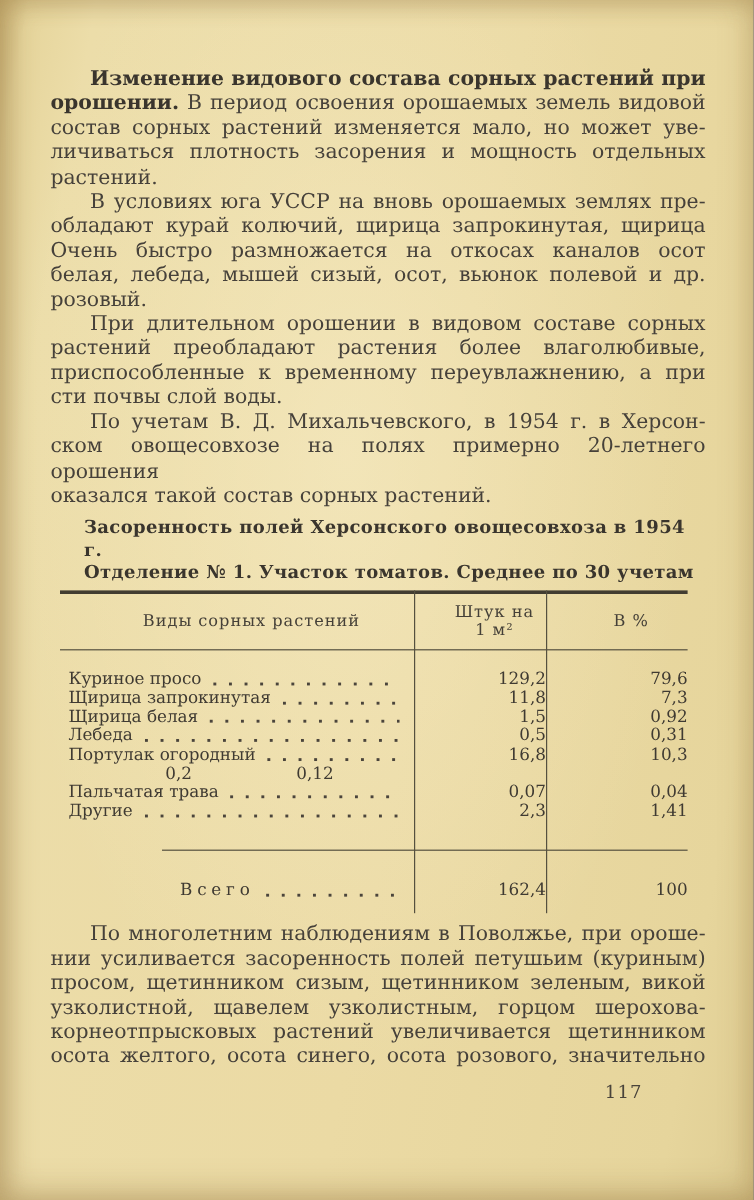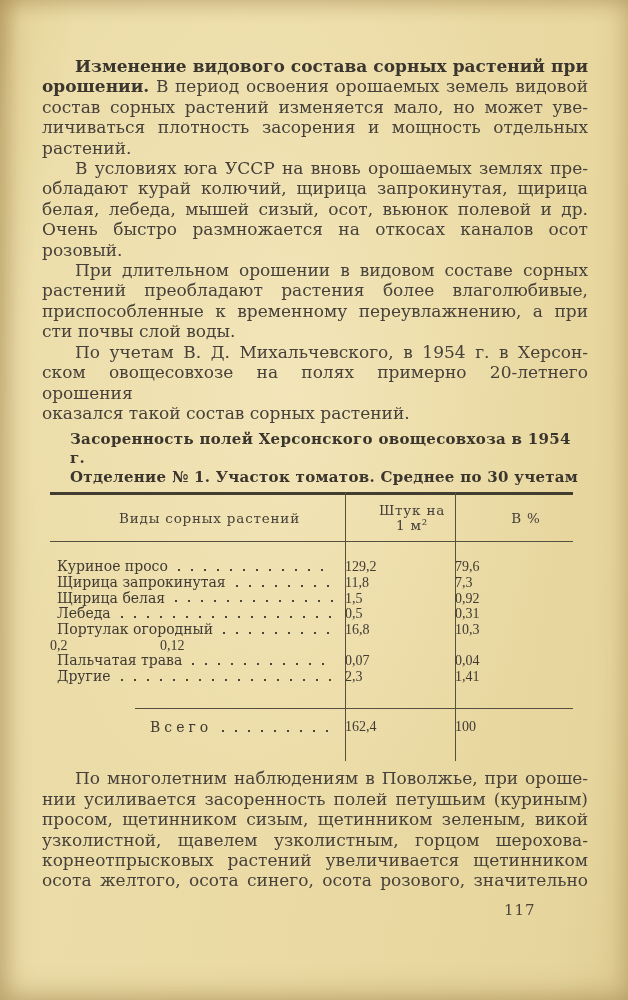--- a/index.html
+++ b/index.html
@@ -59,24 +59,24 @@
   .tbody{position:absolute;top:67px;left:0;width:523px;}
   .trow{display:flex;height:15.7px;line-height:15.7px;}
   .tname{width:295px;display:flex;padding-left:7px;box-sizing:border-box;}
   .nm{white-space:nowrap;}
   .lead{
     flex:1;height:4px;align-self:flex-end;
     margin:0 12px 3px 9px;
     background-image:radial-gradient(circle at 2px 2px, #4a443b 1.15px, rgba(0,0,0,0) 1.45px);
     background-size:13px 4px;background-repeat:repeat-x;
   }
-  .tnum{text-align:left;font-family:Liberation Serif, serif;}
+  .tnum{text-align:right;}
   .c2{width:110px;}
   .c3{width:118px;}
-  .ttotal{position:absolute;top:226px;left:0;width:523px;}
+  .ttotal{position:absolute;top:241px;left:0;width:523px;}
   .ttotal .trow{height:18px;line-height:18px;}
   .ttotal .tname{padding-left:100px;}
   .ttotal .nm{letter-spacing:4px;}
   .bottom-paras{margin-top:7px;}
   .pageno{
     position:absolute;top:901px;left:504px;
     font-size:15px;color:#4a443b;letter-spacing:1px;
   }
 </style>
 </head>
@@ -89,22 +89,22 @@
         <div class="para">
           <div class="tline indent"><span class="b">Изменение видового состава сорных растений при</span></div>
           <div class="tline"><span class="b">орошении.</span><span> В период освоения орошаемых земель видовой</span></div>
           <div class="tline"><span>состав сорных растений изменяется мало, но может уве-</span></div>
           <div class="tline"><span>личиваться плотность засорения и мощность отдельных</span></div>
           <div class="tline lastline"><span>растений.</span></div>
         </div>
         <div class="para">
           <div class="tline indent"><span>В условиях юга УССР на вновь орошаемых землях пре-</span></div>
           <div class="tline"><span>обладают курай колючий, щирица запрокинутая, щирица</span></div>
+          <div class="tline"><span>Очень быстро размножается на откосах каналов осот</span></div>
           <div class="tline"><span>белая, лебеда, мышей сизый, осот, вьюнок полевой и др.</span></div>
-          <div class="tline"><span>Очень быстро размножается на откосах каналов осот</span></div>
           <div class="tline lastline"><span>розовый.</span></div>
         </div>
         <div class="para">
           <div class="tline indent"><span>При длительном орошении в видовом составе сорных</span></div>
           <div class="tline"><span>растений преобладают растения более влаголюбивые,</span></div>
           <div class="tline"><span>приспособленные к временному переувлажнению, а при</span></div>
           <div class="tline lastline"><span>сти почвы слой воды.</span></div>
         </div>
         <div class="para">
           <div class="tline indent"><span>По учетам В. Д. Михальчевского, в 1954 г. в Херсон-</span></div>

